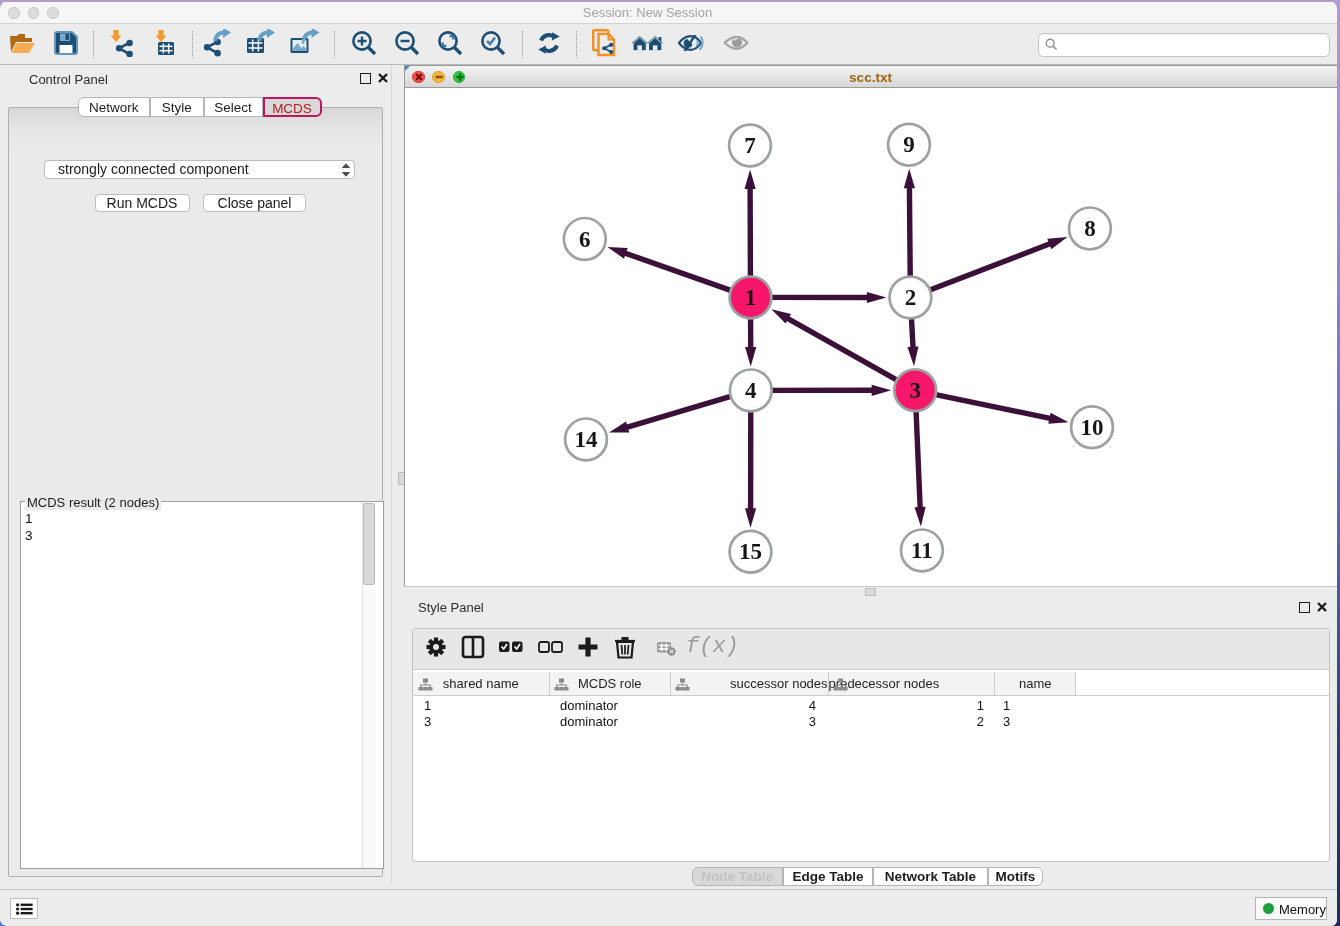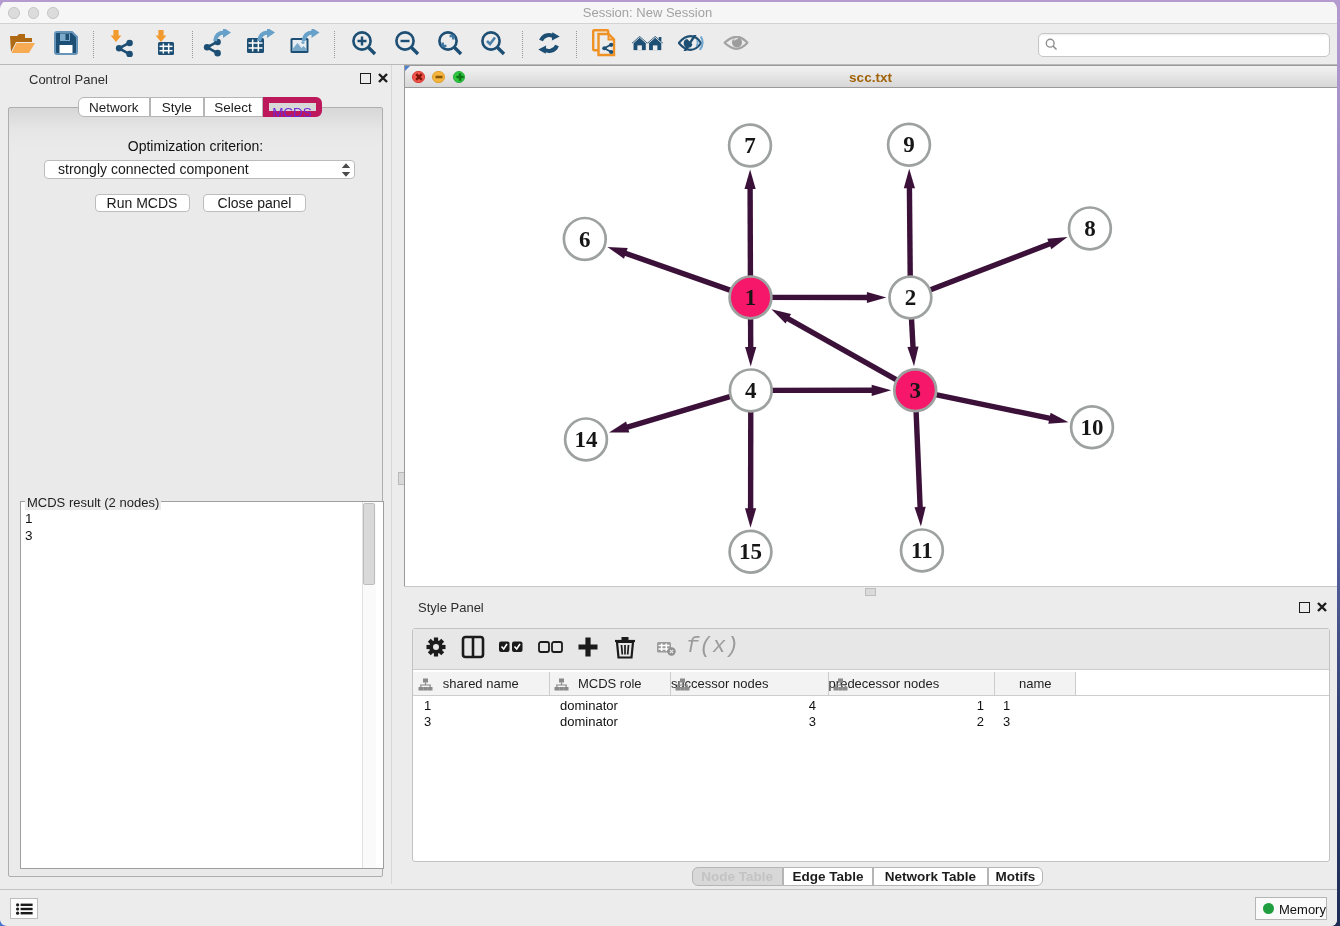--- a/index.html
+++ b/index.html
@@ -150,22 +150,21 @@
 <div class="abs" style="left:0;top:65px;width:391px;height:819px;background:#ececec"></div>
 <div class="abs" style="left:29px;top:72px;font-size:13px;color:#2e2e2e">Control Panel</div>
 <div class="abs" style="left:360px;top:73px;width:9px;height:9px;border:1.6px solid #1c1c1c"></div>
 <svg class="abs" style="left:377px;top:72px" width="12" height="12" viewBox="0 0 12 12">
       <path d="M2 2 L10 10 M10 2 L2 10" stroke="#1c1c1c" stroke-width="2.4"></path>
     </svg>
 <div class="abs" style="left:8px;top:107px;width:375px;height:770px;background:linear-gradient(180deg,#d7d7d7 0,#e6e6e6 22px,#eaeaea 40px,#eaeaea 100%);border:1px solid #aeaeae;border-radius:2px;box-sizing:border-box"></div>
 <div class="abs" style="left:78.5px;top:97px;width:72.5px;height:20px;background:#fff;border:1px solid #b5b5b5;border-radius:6px 0 0 6px;box-sizing:border-box;margin-left:-1px;font-size:13.5px;color:#1c1c1c;text-align:center;line-height:19px">Network</div>
 <div class="abs" style="left:151px;top:97px;width:53.5px;height:20px;background:#fff;border:1px solid #b5b5b5;border-radius:0;box-sizing:border-box;margin-left:-1px;font-size:13.5px;color:#1c1c1c;text-align:center;line-height:19px">Style</div>
 <div class="abs" style="left:204.5px;top:97px;width:59px;height:20px;background:#fff;border:1px solid #b5b5b5;border-radius:0;box-sizing:border-box;margin-left:-1px;font-size:13.5px;color:#1c1c1c;text-align:center;line-height:19px">Select</div>
-<div class="abs" style="left:263.5px;top:97px;width:59px;height:20px;background:#d8d8d8;border:6px solid #be185d;border-radius:0 6px 6px 0;box-sizing:border-box;margin-left:-1px;font-size:13.5px;color:#6d28d9;text-align:center;line-height:19px">MCDS</div>
-<div class="abs" style="left:0;top:138px;width:391px;text-align:center;font-size:14px;color:#111">Optimization criterion:</div>
+<div class="abs" style="left:263.5px;top:97px;width:59px;height:20px;background:#d8d8d8;border:2px solid #be185d;border-radius:0 6px 6px 0;box-sizing:border-box;margin-left:-1px;font-size:13.5px;color:#b91c1c;text-align:center;line-height:19px">MCDS</div>
 <div class="abs" style="left:44px;top:160px;width:311px;height:19px;background:#fff;border:1px solid #bcbcbc;border-radius:4px;box-sizing:border-box;font-size:14px;color:#191919;line-height:17px;padding-left:13px">strongly connected component</div>
 <svg class="abs" style="left:340px;top:161.5px" width="12" height="16" viewBox="0 0 12 16">
       <path d="M1.8 6 L6 1.2 L10.2 6 Z M1.8 10 L6 14.8 L10.2 10 Z" fill="#4a4a4a"></path>
     </svg>
 <div class="abs" style="left:94.5px;top:194px;width:95px;height:18px;background:#fff;border:1px solid #bdbdbd;border-radius:4px;box-sizing:border-box;font-size:14px;color:#191919;text-align:center;line-height:16px">Run MCDS</div>
 <div class="abs" style="left:203px;top:194px;width:103px;height:18px;background:#fff;border:1px solid #bdbdbd;border-radius:4px;box-sizing:border-box;font-size:14px;color:#191919;text-align:center;line-height:16px">Close panel</div>
 <div class="abs" style="left:19.5px;top:501px;width:364px;height:368px;border:1px solid #9e9e9e;box-sizing:border-box"></div>
 <div class="abs" style="left:20.5px;top:502px;width:362px;height:366px;background:#fff"></div>
 <div class="abs" style="left:25px;top:495px;background:#eaeaea;padding:0 2px;font-size:13px;color:#1e1e1e">MCDS result (2 nodes)</div>
 <div class="abs" style="left:362px;top:502px;width:13px;height:366px;background:#fafafa;border-left:1px solid #e2e2e2"></div>
@@ -299,21 +298,21 @@
       <rect x="9.9" y="9" width="4.6" height="3.5" fill="#8a8a8a"></rect>
     </svg>
 <div class="abs" style="left:549.6px;top:671.5px;width:121.29999999999995px;height:24.5px;background:#f3f3f3;border-right:1px solid #cdcdcd;border-bottom:1px solid #cdcdcd;box-sizing:border-box;font-size:13px;color:#1e1e1e;text-align:center;line-height:23px">MCDS role</div>
 <svg class="abs" style="left:554.1px;top:678px" width="15" height="13" viewBox="0 0 15 13">
       <rect x="5" y="0.5" width="5" height="4" fill="#8a8a8a"></rect>
       <path d="M7.5 4.5 L7.5 7 M2.8 10 L2.8 7 L12.2 7 L12.2 10" stroke="#8a8a8a" stroke-width="1.2" fill="none"></path>
       <rect x="0.5" y="9" width="4.6" height="3.5" fill="#8a8a8a"></rect>
       <rect x="5.2" y="9" width="4.6" height="3.5" fill="#8a8a8a"></rect>
       <rect x="9.9" y="9" width="4.6" height="3.5" fill="#8a8a8a"></rect>
     </svg>
-<div class="abs" style="left:670.9px;top:671.5px;width:157.70000000000005px;height:24.5px;background:#f3f3f3;border-right:1px solid #cdcdcd;border-bottom:1px solid #cdcdcd;box-sizing:border-box;font-size:13px;color:#1e1e1e;text-align:left;line-height:23px">successor nodes</div>
+<div class="abs" style="left:670.9px;top:671.5px;width:157.70000000000005px;height:24.5px;background:#f3f3f3;border-right:1px solid #cdcdcd;border-bottom:1px solid #cdcdcd;box-sizing:border-box;font-size:13px;color:#1e1e1e;text-align:right;line-height:23px">successor nodes</div>
 <svg class="abs" style="left:675.4px;top:678px" width="15" height="13" viewBox="0 0 15 13">
       <rect x="5" y="0.5" width="5" height="4" fill="#8a8a8a"></rect>
       <path d="M7.5 4.5 L7.5 7 M2.8 10 L2.8 7 L12.2 7 L12.2 10" stroke="#8a8a8a" stroke-width="1.2" fill="none"></path>
       <rect x="0.5" y="9" width="4.6" height="3.5" fill="#8a8a8a"></rect>
       <rect x="5.2" y="9" width="4.6" height="3.5" fill="#8a8a8a"></rect>
       <rect x="9.9" y="9" width="4.6" height="3.5" fill="#8a8a8a"></rect>
     </svg>
 <div class="abs" style="left:828.6px;top:671.5px;width:166.79999999999995px;height:24.5px;background:#f3f3f3;border-right:1px solid #cdcdcd;border-bottom:1px solid #cdcdcd;box-sizing:border-box;font-size:13px;color:#1e1e1e;text-align:left;line-height:23px">predecessor nodes</div>
 <svg class="abs" style="left:833.1px;top:678px" width="15" height="13" viewBox="0 0 15 13">
       <rect x="5" y="0.5" width="5" height="4" fill="#8a8a8a"></rect>

